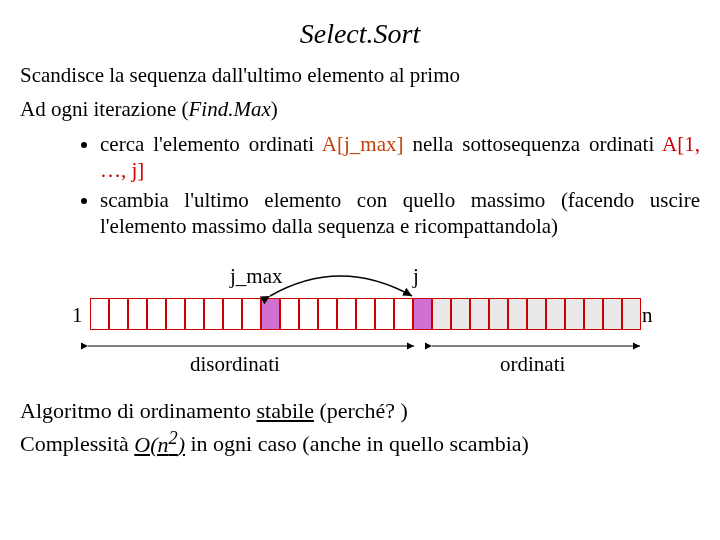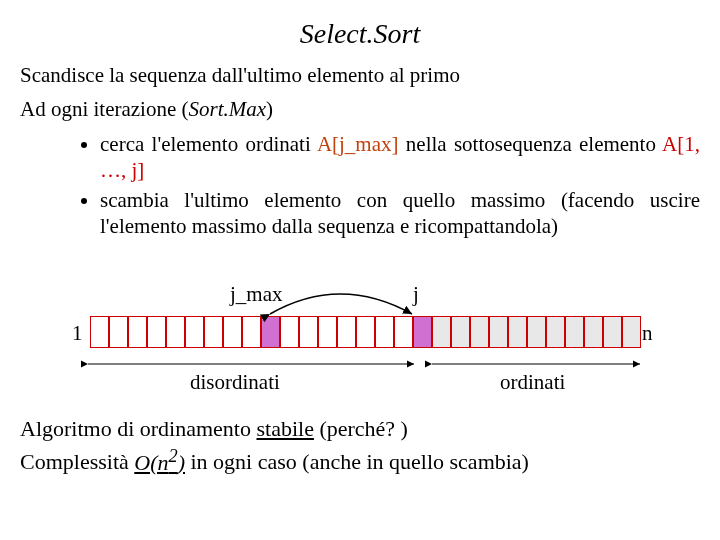--- a/index.html
+++ b/index.html
@@ -33,21 +33,21 @@
   .bullets li {
     margin-bottom: 4px;
     text-align: justify;
   }
   .blue { color: #c2410c; }
   .red { color: #cc0000; }
   .diagram {
     position: relative;
     width: 664px;
     height: 130px;
-    margin-top: 36px;
+    margin-top: 18px;
   }
   .array-row {
     position: absolute;
     left: 90px;
     top: 40px;
     display: flex;
   }
   .cell {
     width: 19px;
     height: 32px;
@@ -88,26 +88,26 @@
   .under { text-decoration: underline; }
 </style>
 </head>
 <body>
 
 <div class="title">Select.Sort</div>
 
 <div class="body-text">Scandisce la sequenza dall'ultimo elemento al primo</div>
 
 <div class="body-text">
-  <span>Ad ogni iterazione (</span><span class="fm">Sort.Max</span><span>)</span>
+  <span>Ad ogni iterazione (</span><span class="fm">Find.Max</span><span>)</span>
 </div>
 
 <ul class="bullets">
   <li>
-    <span>cerca l'elemento ordinati </span><span class="blue">A[j_max]</span><span> nella sottosequenza elemento </span><span class="red">A[1, …, j]</span>
+    <span>cerca l'elemento ordinati </span><span class="blue">A[j_max]</span><span> nella sottosequenza ordinati </span><span class="red">A[1, …, j]</span>
   </li>
   <li>scambia l'ultimo elemento con quello massimo (facendo uscire l'elemento massimo dalla sequenza e ricompattandola)</li>
 </ul>
 
 <div class="diagram">
   <div class="label-top" style="left:230px">j_max</div>
   <div class="label-top" style="left:413px">j</div>
 
   <div class="end-label" style="left:72px">1</div>
   <div class="end-label" style="left:642px">n</div>

